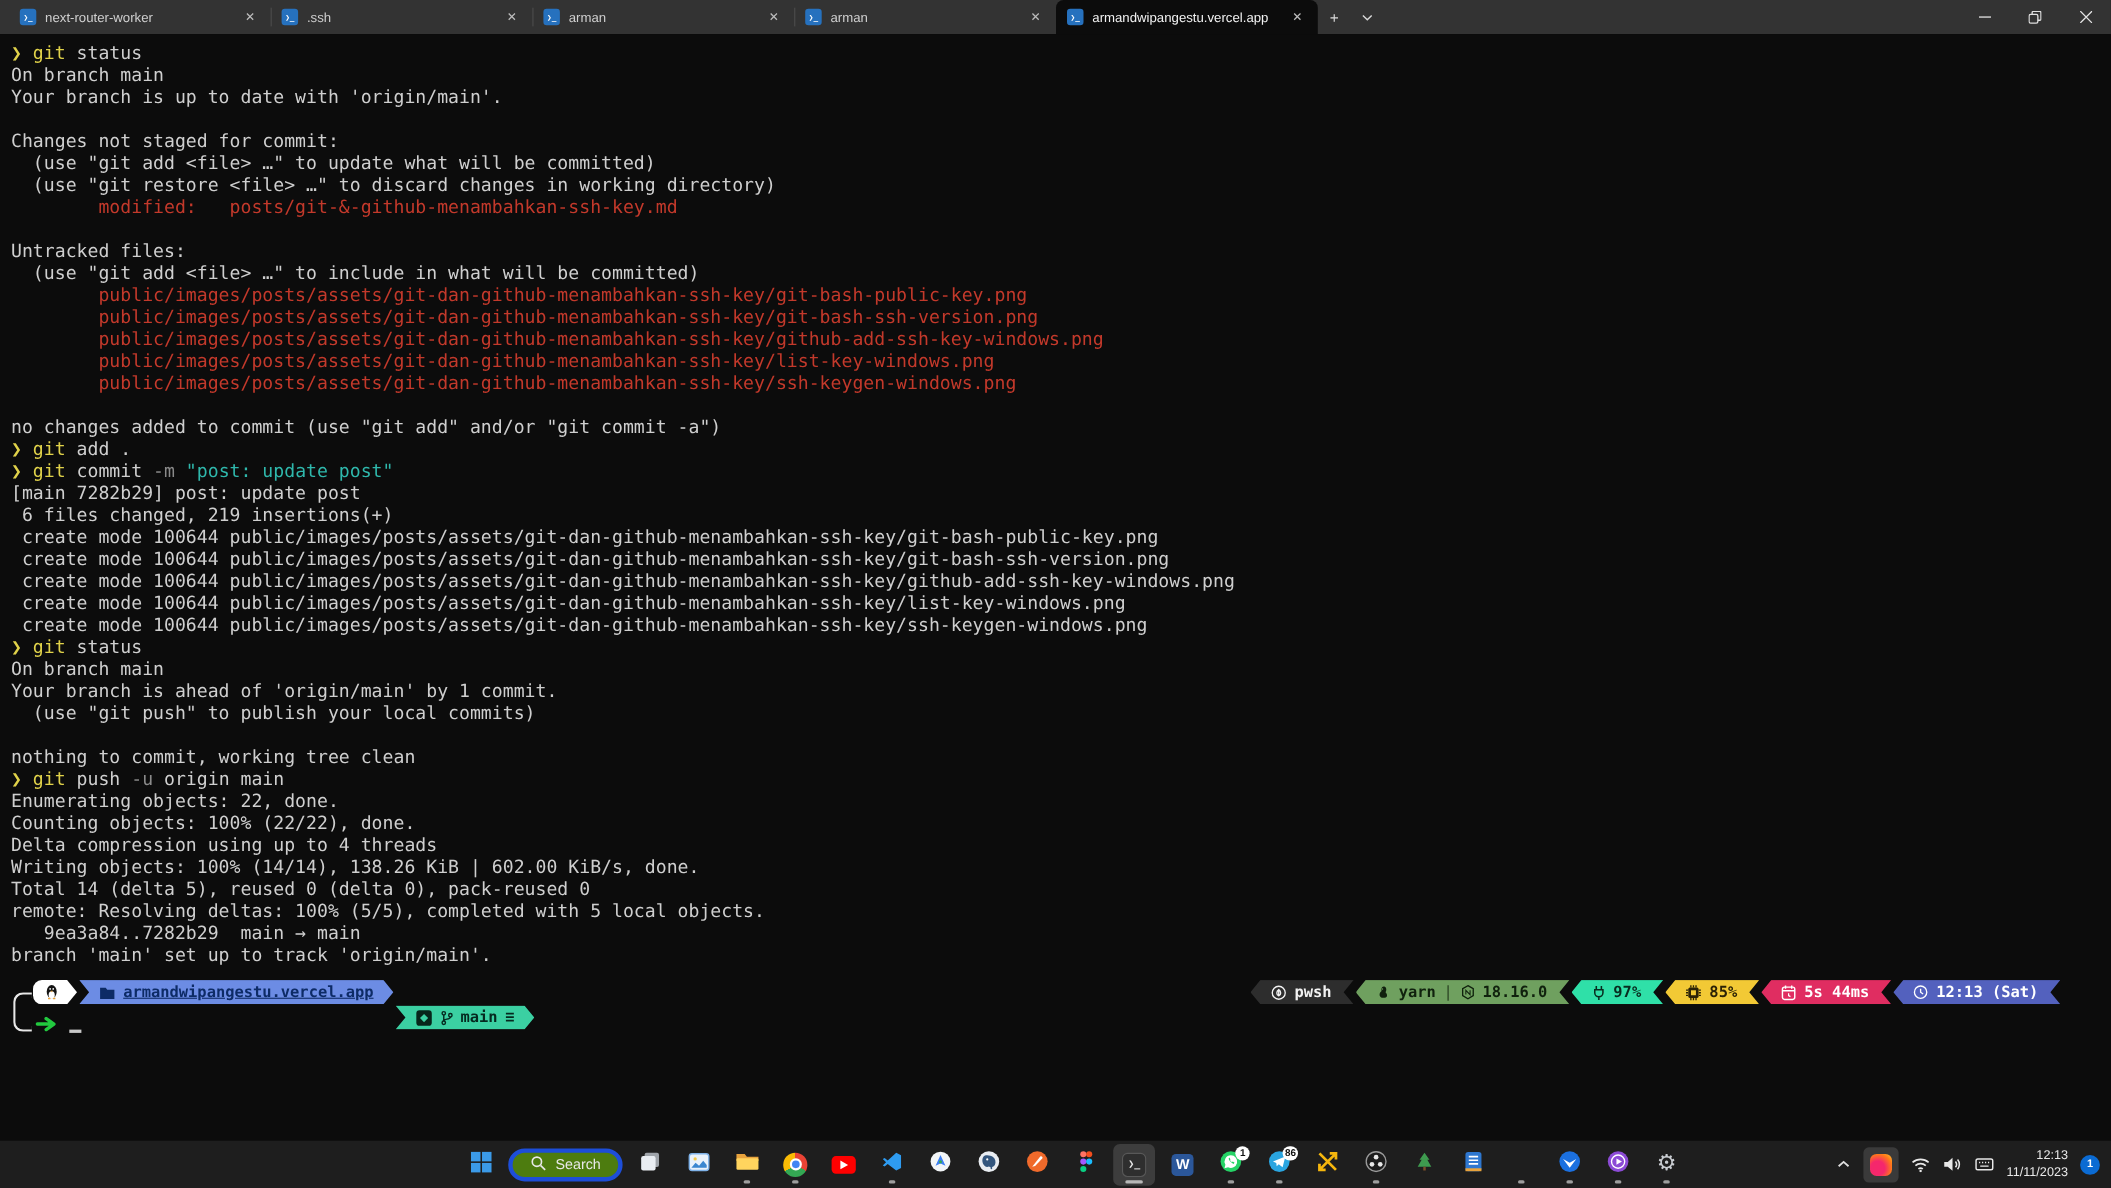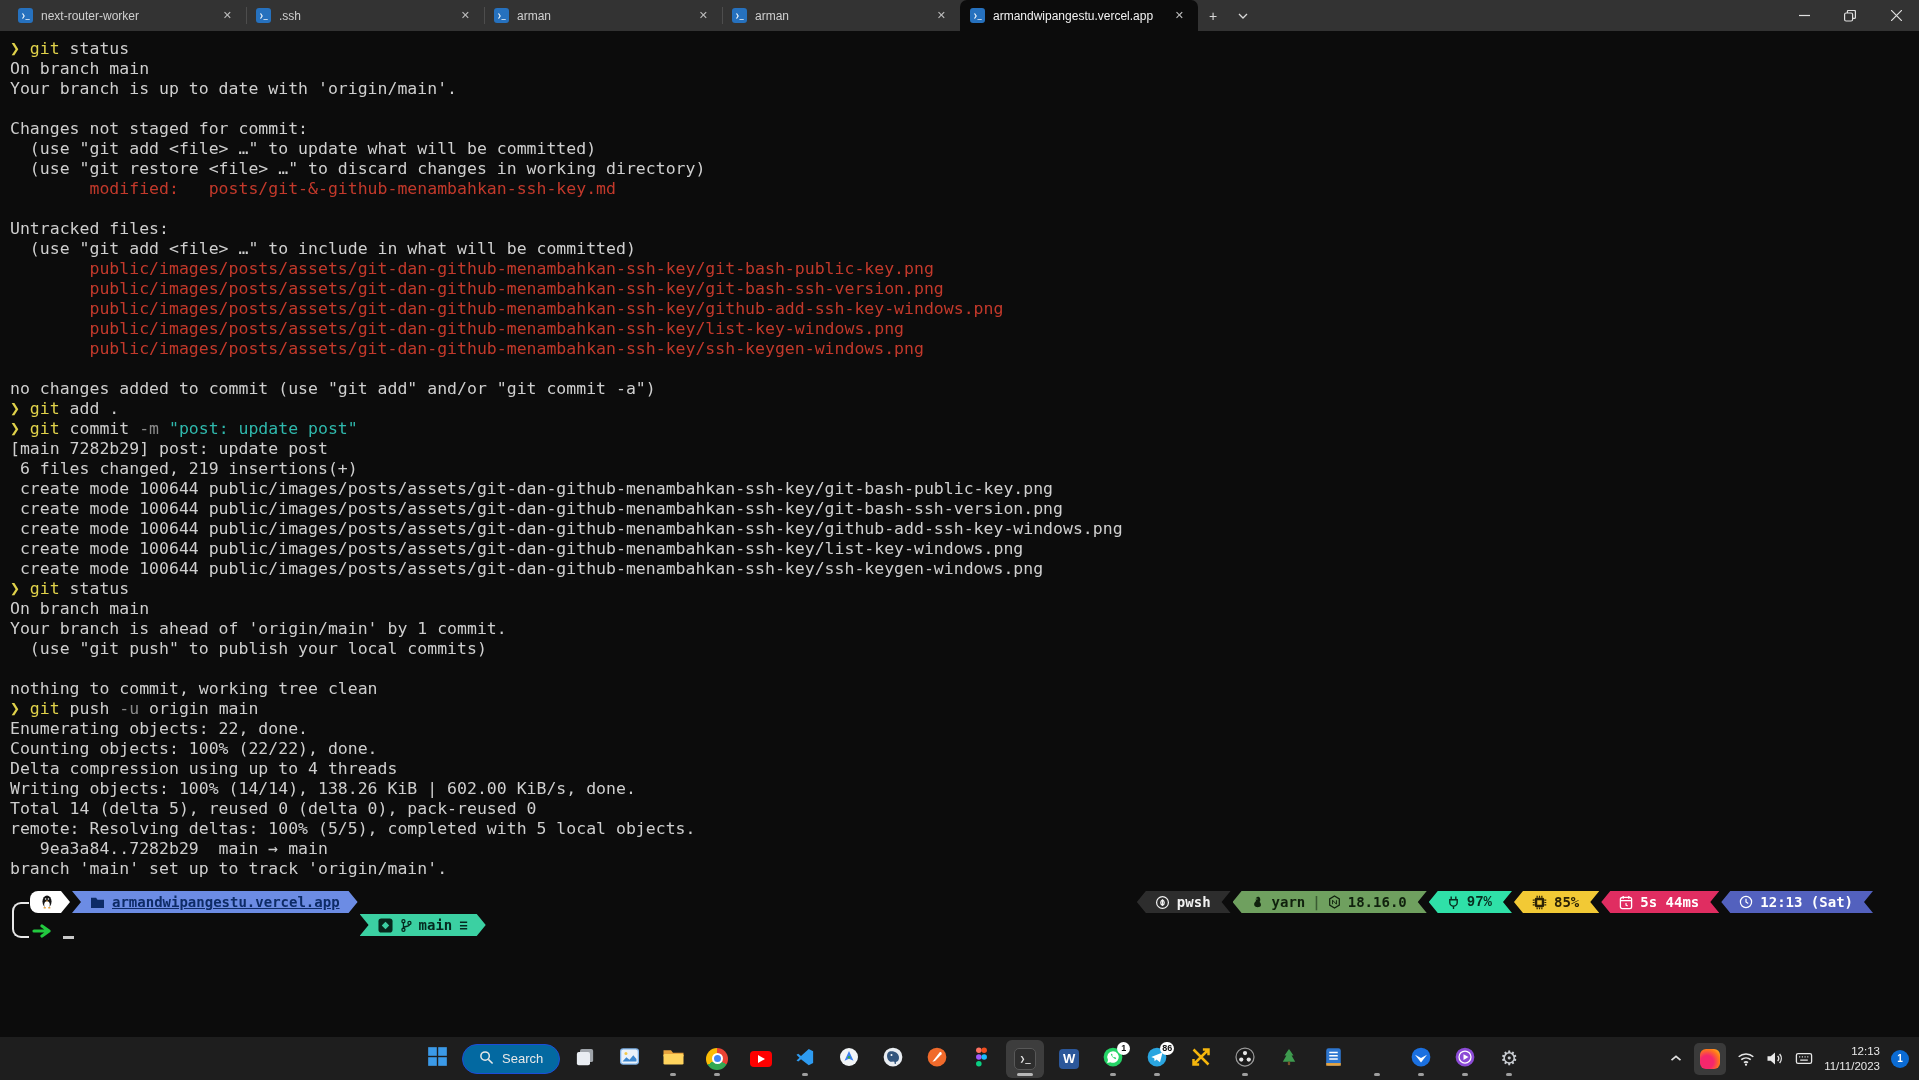--- a/index.html
+++ b/index.html
@@ -46,21 +46,21 @@
 .cursor{display:inline-block;width:11px;height:3px;background:#C9C9C9;margin-top:12px}
 
 .taskbar{position:absolute;bottom:0;left:0;right:0;height:43px;background:var(--taskbar-bg);display:flex;align-items:center}
 .tb-center{position:absolute;left:418px;display:flex;align-items:center;gap:6px}
 .tb-item{width:38px;height:38px;display:flex;align-items:center;justify-content:center;position:relative;border-radius:6px}
 .tb-item.active{background:#3D3D3D}
 .tb-item .run{position:absolute;bottom:2px;left:50%;transform:translateX(-50%);width:6px;height:3px;border-radius:2px;background:#9E9E9E}
 .tb-item.active .run{width:16px;background:#B8B8B8}
 .tb-badge{position:absolute;top:2px;right:2px;min-width:13px;height:13px;border-radius:7px;background:#FFF;color:#111;
   font-size:9px;display:flex;align-items:center;justify-content:center;padding:0 2px;font-weight:bold}
-.search-pill{height:30px;border-radius:15px;background:#0369a1;border:1px solid #1d4ed8;display:flex;align-items:center;
+.search-pill{height:30px;border-radius:15px;background:#4d7c0f;border:4px solid #1d4ed8;display:flex;align-items:center;
   gap:8px;padding:0 16px;color:#E8E8E8;font-size:13px}
 .chrome{width:22px;height:22px;border-radius:50%;background:conic-gradient(from 0deg,#EA4335 0 33%,#34A853 33% 66%,#FBBC05 66% 100%);display:flex;align-items:center;justify-content:center}
 .chrome-in{width:11px;height:11px;border-radius:50%;background:#4285F4;border:2px solid #fff}
 .yt{width:22px;height:16px;background:#F00;border-radius:4px;display:flex;align-items:center;justify-content:center}
 .yt-tri{width:0;height:0;border-left:7px solid #fff;border-top:4.5px solid transparent;border-bottom:4.5px solid transparent}
 .term-ico{width:22px;height:22px;background:#2E2E2E;border:1px solid #585858;border-radius:5px;color:#EAEAEA;
   font:bold 9px "DejaVu Sans Mono",monospace;display:flex;align-items:center;justify-content:center}
 .word-ico{width:20px;height:20px;background:#2B579A;border-radius:4px;color:#fff;font:bold 13px "Liberation Sans",sans-serif;display:flex;align-items:center;justify-content:center}
 .ffx{width:22px;height:22px;border-radius:50%;background:radial-gradient(circle at 62% 38%,#FFD567 0 16%,#FF9A2E 45%,#E3541F 72%,#B5301A 100%)}
 .gear{font-size:20px;color:#C9CDD2;line-height:1}
@@ -204,21 +204,21 @@
                   <circle cx="8" cy="8" r="6.3"></circle>
                   <path d="M8 11c-2.5-1-2.5-4.5 0-6 2.5 1.5 2.5 5 0 6zM8 5v6"></path>
                 </svg></span><span>pwsh</span></div>
             <div class="seg segR" style="background: rgb(111, 160, 95); color: rgb(16, 33, 13);"><span><svg width="14" height="14" viewBox="0 0 16 16" fill="#10210D">
                   <path d="M8 2c1 0 1.8.6 2.2 1.5.8 1.8.3 3.4-.4 4.6.9.8 1.6 2 1.6 3.4 0 .9-.5 1.6-1.3 1.9-1.3.5-3 .6-4.2.3-1.4-.4-2.3-1.5-2.3-3 0-1.7 1-3 2.1-3.9-.4-1.2-.4-2.6.5-3.9C6.6 2.3 7.3 2 8 2z"></path>
                   <circle cx="6.6" cy="4.6" r="0.8" fill="#6FA05F"></circle>
                 </svg></span><span>yarn</span><span style="opacity:.55">|</span><span><svg width="13" height="14" viewBox="0 0 14 16" fill="none" stroke="#10210D" stroke-width="1.4">
                   <path d="M7 1.2 12.5 4.4v7.2L7 14.8 1.5 11.6V4.4z"></path>
                   <path d="M4.8 10.5V6l4.4 4.5V6" stroke-width="1.1"></path>
                 </svg></span><span>18.16.0</span></div>
-            <div class="seg segR" style="background: rgb(47, 224, 168); color: rgb(8, 44, 31); font-family: Liberation Mono, monospace;"><span><svg width="13" height="15" viewBox="0 0 14 16" fill="none" stroke="#082C1F" stroke-width="1.5">
+            <div class="seg segR" style="background: rgb(47, 224, 168); color: rgb(8, 44, 31);"><span><svg width="13" height="15" viewBox="0 0 14 16" fill="none" stroke="#082C1F" stroke-width="1.5">
                   <path d="M4.5 1.5v3.5M9.5 1.5v3.5M3 5h8v3a4 4 0 0 1-8 0zM7 12v3"></path>
                 </svg></span><span>97%</span></div>
             <div class="seg segR" style="background: rgb(242, 201, 53); color: rgb(43, 34, 6);"><span><svg width="15" height="15" viewBox="0 0 16 16">
                   <rect x="3" y="3" width="10" height="10" rx="1.5" fill="#2B2206"></rect>
                   <path d="M5.5 0.8v2M8 0.8v2M10.5 0.8v2M5.5 13.2v2M8 13.2v2M10.5 13.2v2M0.8 5.5h2M0.8 8h2M0.8 10.5h2M13.2 5.5h2M13.2 8h2M13.2 10.5h2" stroke="#2B2206" stroke-width="1.3"></path>
                   <rect x="5.6" y="5.6" width="4.8" height="4.8" fill="#F2C935"></rect>
                 </svg></span><span>85%</span></div>
             <div class="seg segR" style="background: rgb(224, 45, 97); color: rgb(255, 255, 255);"><span><svg width="14" height="15" viewBox="0 0 15 16" fill="none" stroke="#FFF" stroke-width="1.4">
                   <rect x="1.5" y="2.5" width="12" height="12" rx="2"></rect>
                   <path d="M4.5 1v3M10.5 1v3M1.5 6h12"></path>

